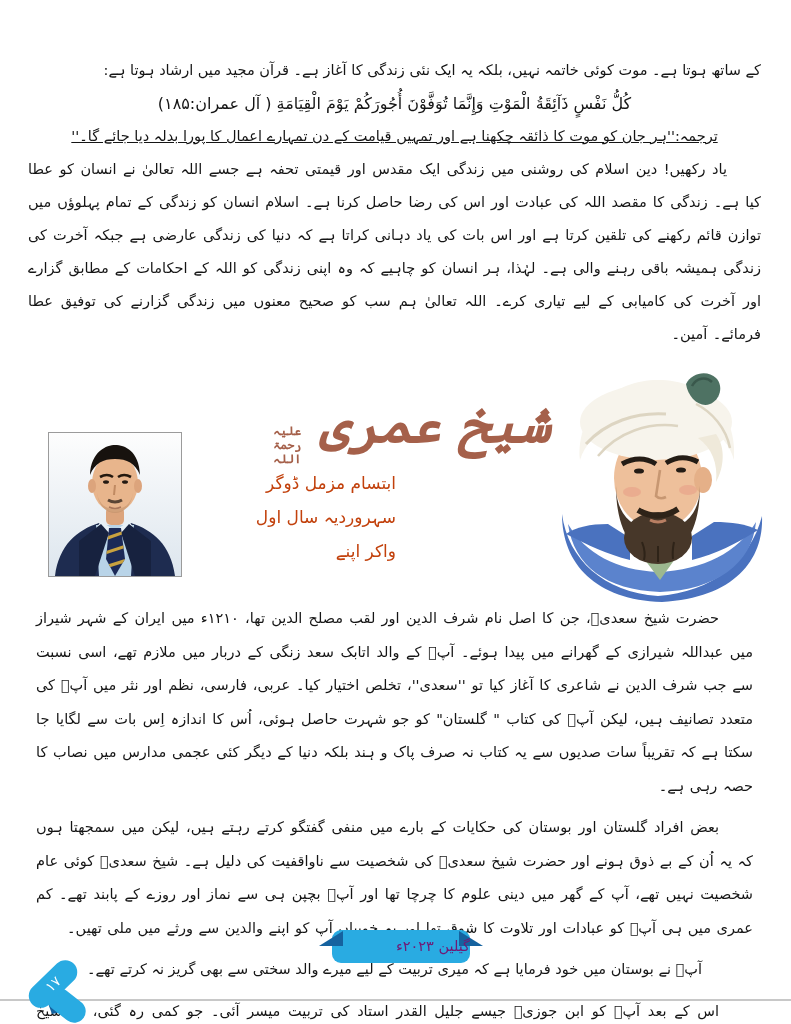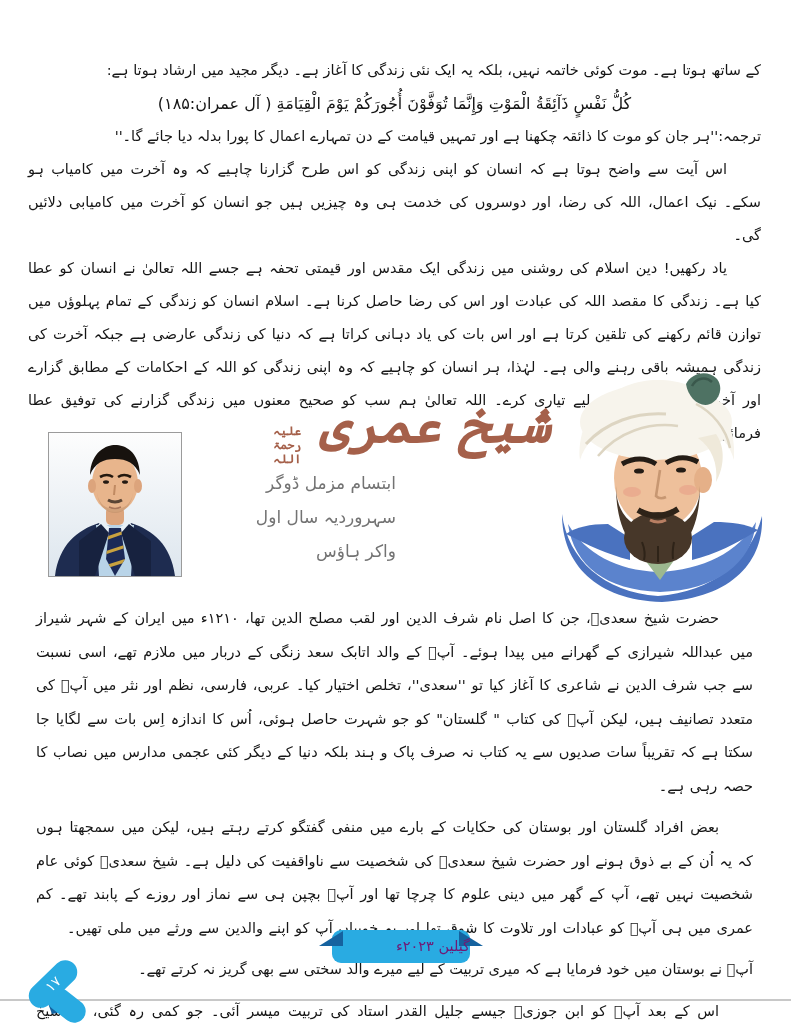--- a/index.html
+++ b/index.html
@@ -5,65 +5,64 @@
   html,body{margin:0;padding:0;background:#ffffff;}
   .page{
     position:relative;width:791px;height:1024px;background:#ffffff;
     font-family:"DejaVu Sans",sans-serif;direction:rtl;overflow:hidden;color:#151515;
   }
   
   .intro{position:absolute;top:54px;right:30px;left:28px;font-size:14.5px;}
   .intro p{margin:0;line-height:33px;}
   .opening-line{text-align:right;}
   .verse{text-align:center;font-weight:normal;font-size:16px;}
-  .translation{text-align:right;}
+  .translation{text-align:center;text-decoration:underline;}
   .para{text-align:justify;text-indent:34px;word-spacing:1px;}
   
   .calligraphy{
     position:absolute;top:383px;left:242px;width:330px;height:80px;
     display:flex;align-items:center;justify-content:center;gap:8px;direction:rtl;
     color:#a5604a;font-family:"DejaVu Serif",serif;
   }
   .calligraphy .main{font-size:52px;font-weight:bold;font-style:italic;white-space:nowrap;}
   .calligraphy .honorific{font-size:12px;width:48px;line-height:14px;text-align:center;font-weight:bold;margin-top:44px;}
   .photo-frame{
     position:absolute;left:48px;top:432px;width:132px;height:143px;
     border:1px solid #9b9b9b;background:#fff;box-sizing:content-box;
   }
   .author-info{
     position:absolute;left:190px;top:466px;width:206px;text-align:right;direction:rtl;
-    font-size:17px;line-height:34px;color:#737373;
+    font-size:17px;line-height:34px;color:#c2410c;
   }
   .author-info div{white-space:nowrap;}
   .saadi-art{position:absolute;left:546px;top:364px;width:230px;height:240px;}
   
   .body-block{position:absolute;top:594px;right:30px;left:28px;font-size:14.5px;}
   .body-block p{margin:8px;line-height:33.5px;}
-  .quote-line{text-align:right;}
+  .quote-line{text-align:center;}
   
   .footer-line{position:absolute;left:0;right:0;top:999px;height:2px;background:#c8c8c8;}
   .footer-banner{
     position:absolute;left:332px;top:930px;width:138px;height:33px;background:#29abe2;
     border-radius:9px;color:#701a75;text-align:right;line-height:33px;font-size:14.5px;z-index:3;
   }
   .footer-banner .wedge{position:absolute;top:0;width:24px;height:15px;background:#15629f;z-index:-1;}
   .footer-banner .wedge-right{right:-13px;clip-path:polygon(0 0,100% 100%,0 100%);transform:translateY(1px);}
   .footer-banner .wedge-left{left:-13px;clip-path:polygon(100% 0,100% 100%,0 100%);transform:translateY(1px);}
   .page-badge{position:absolute;left:12px;top:958px;width:92px;height:66px;z-index:4;}
 </style>
 </head>
 <body>
 
 <div class="page">
 
   <section class="intro">
-    <p class="opening-line">کے ساتھ ہوتا ہے۔ موت کوئی خاتمہ نہیں، بلکہ یہ ایک نئی زندگی کا آغاز ہے۔ دیگر مجید میں ارشاد ہوتا ہے:</p>
+    <p class="opening-line">کے ساتھ ہوتا ہے۔ موت کوئی خاتمہ نہیں، بلکہ یہ ایک نئی زندگی کا آغاز ہے۔ قرآن مجید میں ارشاد ہوتا ہے:</p>
     <p class="verse">كُلُّ نَفْسٍ ذَآئِقَةُ الْمَوْتِ وَإِنَّمَا تُوَفَّوْنَ أُجُورَكُمْ يَوْمَ الْقِيَامَةِ ( آل عمران:۱۸۵)</p>
     <p class="translation">ترجمہ:''ہر جان کو موت کا ذائقہ چکھنا ہے اور تمہیں قیامت کے دن تمہارے اعمال کا پورا بدلہ دیا جائے گا۔''</p>
-    <p class="para">اس آیت سے واضح ہوتا ہے کہ انسان کو اپنی زندگی کو اس طرح گزارنا چاہیے کہ وہ آخرت میں کامیاب ہو سکے۔ نیک اعمال، اللہ کی رضا، اور دوسروں کی خدمت ہی وہ چیزیں ہیں جو انسان کو آخرت میں کامیابی دلائیں گی۔</p>
     <p class="para">یاد رکھیں! دین اسلام کی روشنی میں زندگی ایک مقدس اور قیمتی تحفہ ہے جسے اللہ تعالیٰ نے انسان کو عطا کیا ہے۔ زندگی کا مقصد اللہ کی عبادت اور اس کی رضا حاصل کرنا ہے۔ اسلام انسان کو زندگی کے تمام پہلوؤں میں توازن قائم رکھنے کی تلقین کرتا ہے اور اس بات کی یاد دہانی کراتا ہے کہ دنیا کی زندگی عارضی ہے جبکہ آخرت کی زندگی ہمیشہ باقی رہنے والی ہے۔ لہٰذا، ہر انسان کو چاہیے کہ وہ اپنی زندگی کو اللہ کے احکامات کے مطابق گزارے اور آخرت کی کامیابی کے لیے تیاری کرے۔ اللہ تعالیٰ ہم سب کو صحیح معنوں میں زندگی گزارنے کی توفیق عطا فرمائے۔ آمین۔</p>
   </section>
 
   <div class="calligraphy">
     <span class="main">شیخ عمری</span>
     <span class="honorific">علیہ رحمۃ اللہ</span>
   </div>
 
   <div class="photo-frame">
     <svg width="132" height="143" viewBox="0 0 132 143">
@@ -114,21 +113,21 @@
       <path d="M59,67 Q66,71 73,67" stroke="#5a4434" stroke-width="3" fill="none"></path>
       <path d="M60,74 Q66,77 72,74" stroke="#a9765a" stroke-width="1.6" fill="none"></path>
 
       <path d="M48,60 C50,74 58,80 66,80 C74,80 82,74 84,60 C82,72 75,76 66,76 C57,76 50,72 48,60 Z" fill="#b98c66" opacity="0.5"></path>
     </svg>
   </div>
 
   <div class="author-info">
     <div>ابتسام مزمل ڈوگر</div>
     <div>سہروردیہ سال اول</div>
-    <div>واکر ہاؤس</div>
+    <div>واکر اپنے</div>
   </div>
 
   <div class="saadi-art">
     <svg width="230" height="240" viewBox="0 0 230 240">
 
       <path d="M16,150 C22,196 58,228 112,232 C166,228 204,198 216,152 C218,196 188,234 116,238 C50,236 16,200 16,150 Z" fill="#4a72bf"></path>
       <path d="M22,160 C40,190 70,206 112,208 C158,206 192,188 210,158 C206,200 170,226 114,228 C60,226 28,202 22,160 Z" fill="#5b83cd"></path>
 
       <polygon points="84,176 114,216 144,174 132,170 114,194 96,170" fill="#9cb88f"></polygon>
       <polygon points="96,172 114,196 130,172 124,170 114,184 103,169" fill="#e9e4d2"></polygon>

